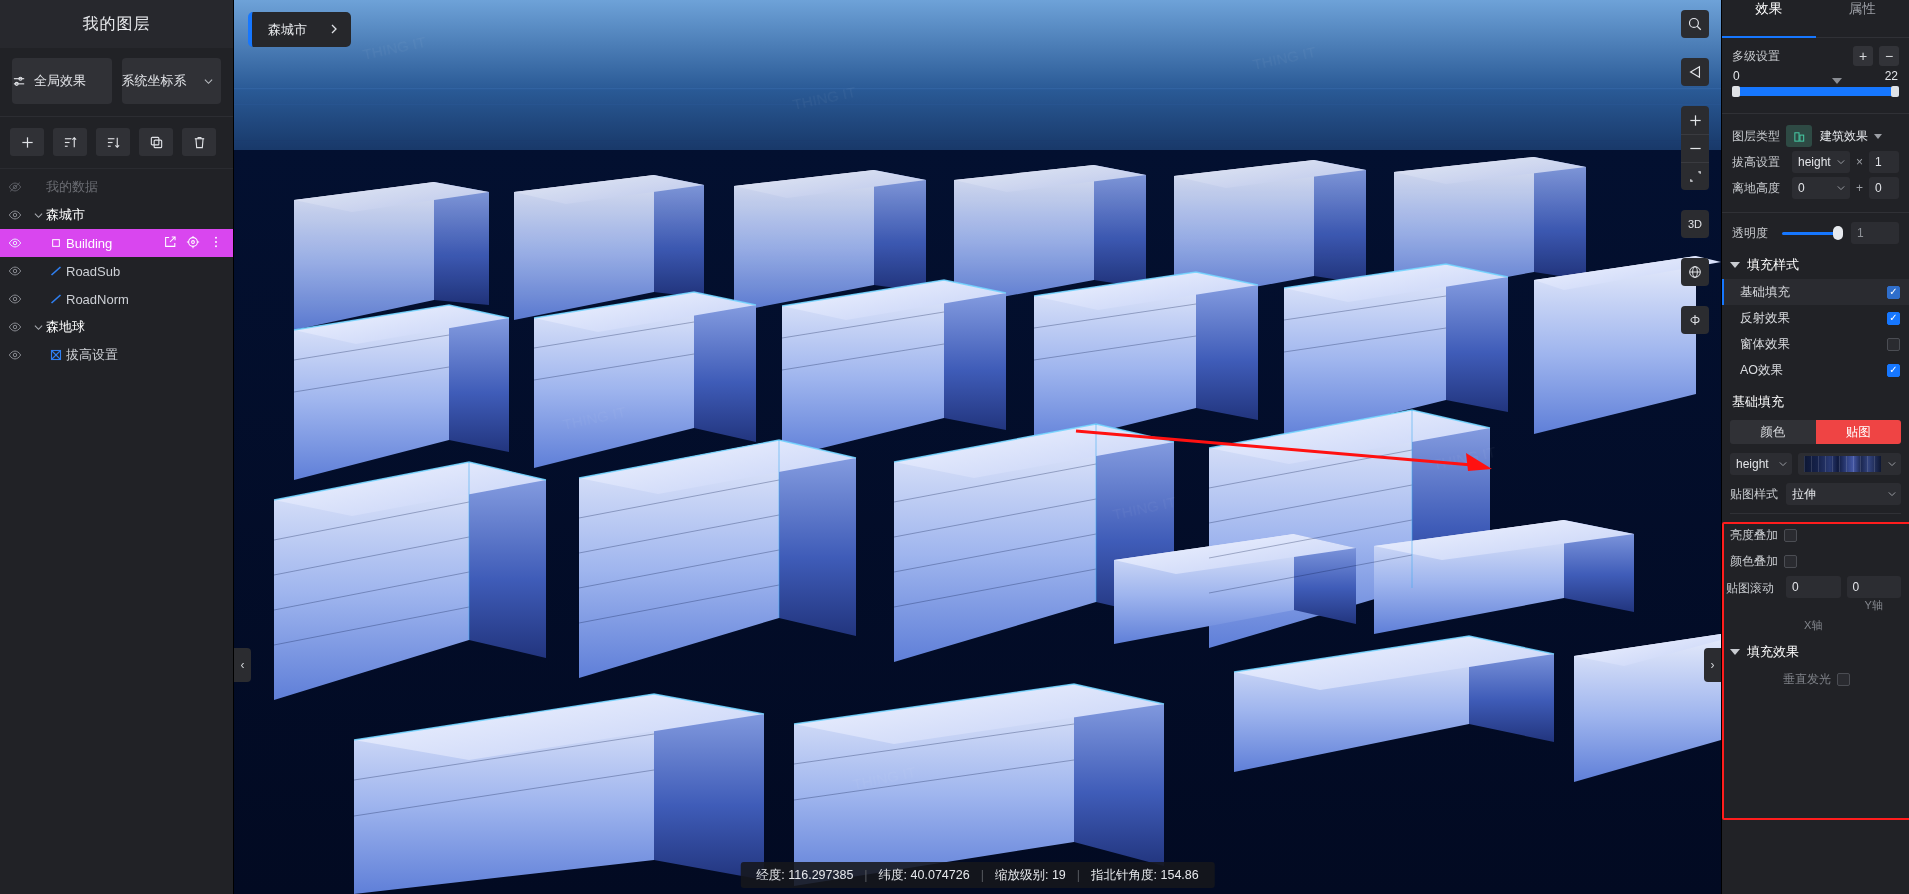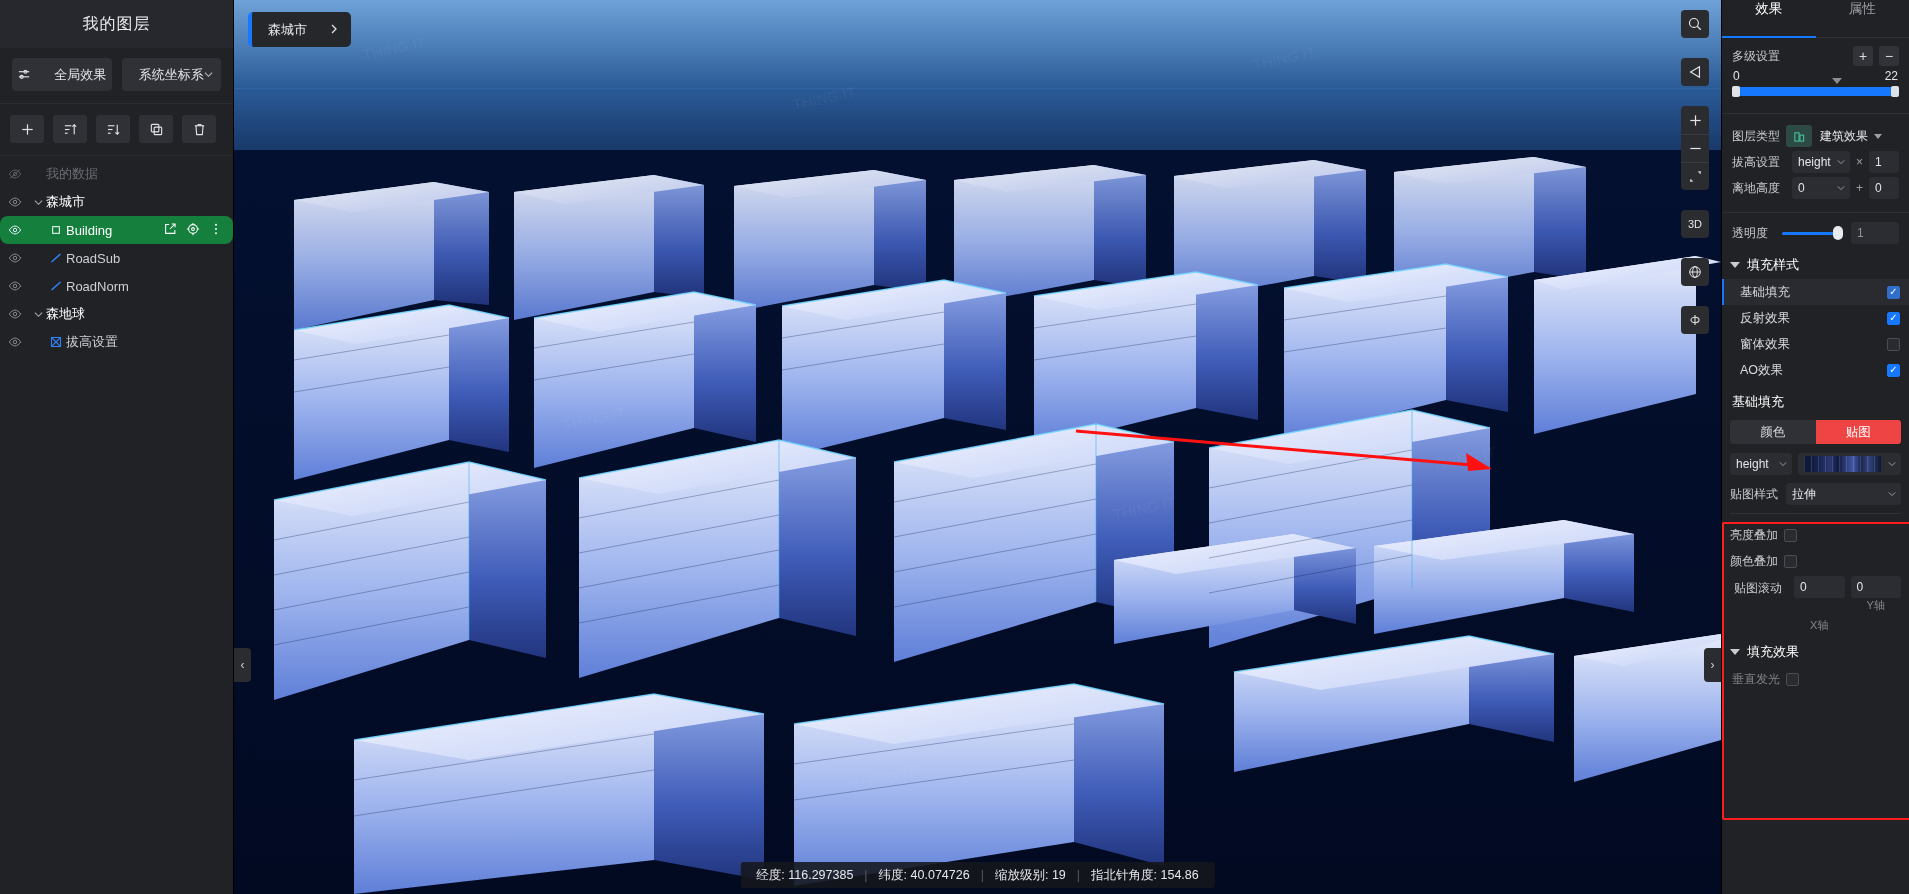--- a/index.html
+++ b/index.html
@@ -25,41 +25,41 @@
     height: 48px; line-height: 48px; text-align: center;
     font-size: 16px; color: #e8eaed; letter-spacing: 1px;
     background: #27282d;
   }
   .sidebar-actions {
     display: flex; gap: 10px; padding: 10px 12px 12px 12px;
     background: #212226;
     border-bottom: 1px solid #2c2d32;
   }
   .act-btn {
-    flex: 1; height: 33px; background: #303136; border-radius: 4px;
-    display: flex; align-items: center; justify-content: center; gap: 22px;
+    flex: 1; height: 46px; background: #303136; border-radius: 4px;
+    display: flex; align-items: center; gap: 7px;
     font-size: 13px; color: #e2e4e8; cursor: pointer; user-select: none;
     position: relative;
   }
   .act-btn svg { display:block; }
   .act-caret { position:absolute; right: 8px; }
   .tool-row {
     display: flex; gap: 9px; padding: 11px 10px 12px 10px;
     border-bottom: 1px solid #2a2b30;
   }
   .tool-btn {
     width: 34px; height: 28px; background: #303136; border-radius: 3px;
     display: flex; align-items: center; justify-content: center; cursor: pointer;
   }
   .layers { flex: 1; overflow: hidden; padding-top: 4px; }
   .layer-row {
     height: 28px; display: flex; align-items: center;
     font-size: 13px; padding-right: 6px; cursor: pointer; position: relative;
   }
-  .layer-row.selected { background: #15803d; border-radius: 8px; }
+  .layer-row.selected { background: #d946ef; }
   .layer-row .eye { width: 30px; display:flex; justify-content:center; align-items:center; }
   .layer-row .caret { width: 16px; display:flex; justify-content:center; }
   .layer-row .typeicon { width: 20px; display:flex; justify-content:center; align-items:center; }
   .layer-row .lname { flex: 1; white-space: nowrap; overflow: hidden; }
   .layer-row .rowicons { display:flex; gap: 9px; align-items:center; padding-right:4px;}
   .lvl-0 { padding-left: 0; }
   .lvl-1 { }
   .dim { color: #6b6d73; }
   .nm { color: #cdd0d5; }
   .wh { color: #ffffff; }
@@ -880,42 +880,42 @@
         <div class="hr" style="margin:8px 8px;"></div>
 
         <div class="row" style="padding:0 8px;">
           <span class="lbl" style="width:54px;flex:0 0 54px;">亮度叠加</span>
           <span class="cbox"></span>
         </div>
         <div class="row" style="padding:0 8px;">
           <span class="lbl" style="width:54px;flex:0 0 54px;">颜色叠加</span>
           <span class="cbox"></span>
         </div>
-        <div class="row" style="padding:2px 8px 0 12px; gap:6px; align-items:flex-start;">
+        <div class="row" style="padding:2px 8px 0 4px; gap:6px; align-items:flex-start;">
           <span class="lbl" style="width:54px;flex:0 0 54px;padding-top:4px;">贴图滚动</span>
           <span style="flex:1;">
             <span class="field">
               <span>0</span>
             </span>
             <span class="xy-lab" style="display:block;margin-top:20px;">X轴</span>
           </span>
           <span style="flex:1;">
             <span class="field">
               <span>0</span>
             </span>
             <span class="xy-lab" style="display:block;">Y轴</span>
           </span>
         </div>
       </div>
 
       <div class="grp-title" style="padding-top:10px;">
         <span class="tri-r"></span>
         <span>填充效果</span>
       </div>
-      <div class="row" style="padding:0 8px 0 10px;">
+      <div class="row" style="padding:0 8px 0 10px;justify-content:center;">
         <span class="lbl" style="width:54px;flex:0 0 54px;color:#7f8288;">垂直发光</span>
         <span class="cbox"></span>
       </div>
     </div>
 
     <div class="highlight-box" style="left:0px; top:522px; right:-2px; height:298px;"></div>
   </div>
 </div>
 
 </body></html>

